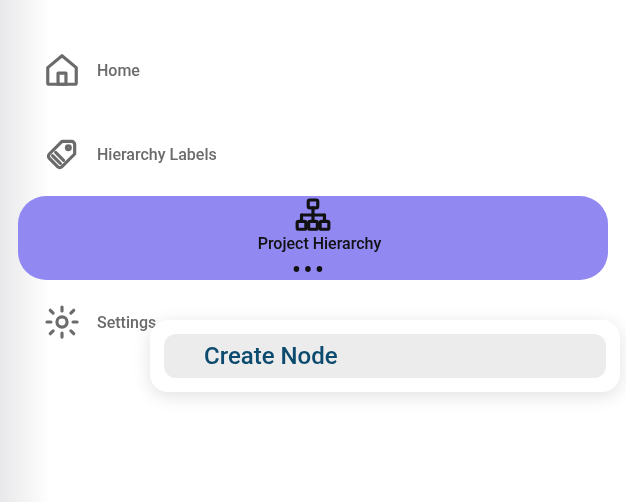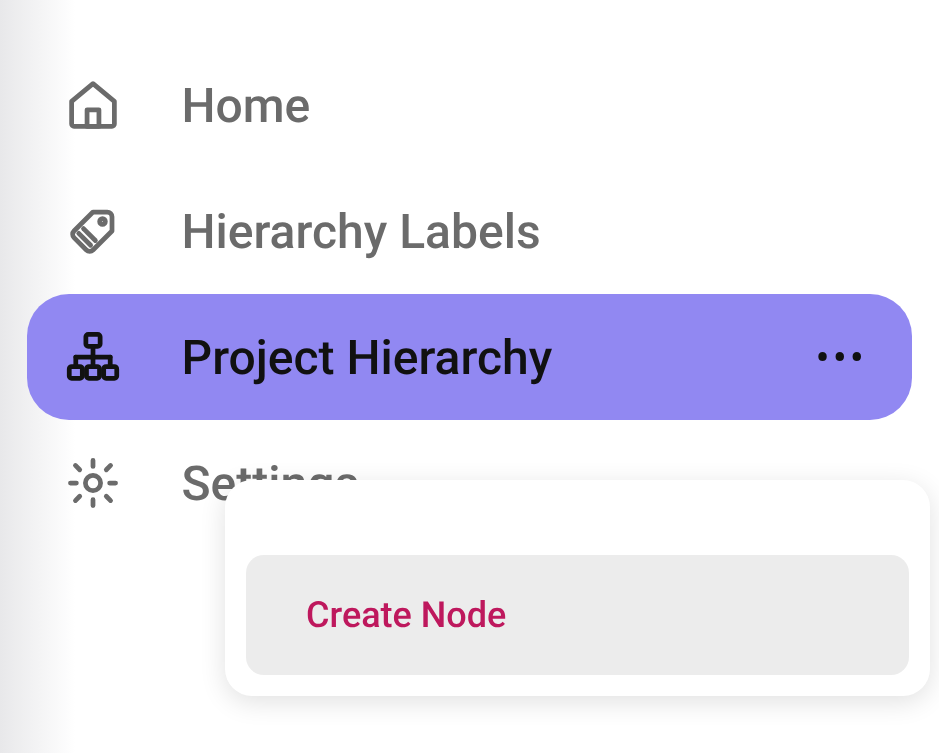--- a/index.html
+++ b/index.html
@@ -15,31 +15,32 @@
     display: flex;
     align-items: center;
     height: 84px;
     padding: 0 22px;
     border-radius: 28px;
     cursor: pointer;
     position: relative;
   }
   .nav-item.active {
     background: #9188f2;
+    flex-direction: column;
   }
   .icon-slot {
     width: 44px;
     display: flex;
     justify-content: center;
     align-items: center;
     flex-shrink: 0;
   }
   .label {
-    margin-left: 37px;
-    font-size: 32px;
+    margin-left: 13px;
+    font-size: 16px;
     font-weight: 500;
     color: #6b6b6b;
     white-space: nowrap;
   }
   .nav-item.active .label {
     color: #111111;
   }
   .spacer { flex: 1; }
   .more-dots {
     font-size: 28px;
@@ -56,26 +57,25 @@
     width: 470px;
     background: #ffffff;
     border-radius: 18px;
     box-shadow: 0 4px 18px rgba(0,0,0,0.12);
     padding: 14px;
     z-index: 10;
   }
   .popover-item {
     background: #ececec;
     border-radius: 12px;
-    padding: 26px 40px;
+    padding: 8px 40px;
     font-size: 24px;
     font-weight: 500;
-    color: #be185d;
+    color: #0c4a6e;
     cursor: pointer;
-    margin-top: 36px;
   }
   svg { display: block; }
 </style>
 </head>
 <body>
 
 <div class="sidebar">
 
   <div class="nav-item">
     <span class="icon-slot">

